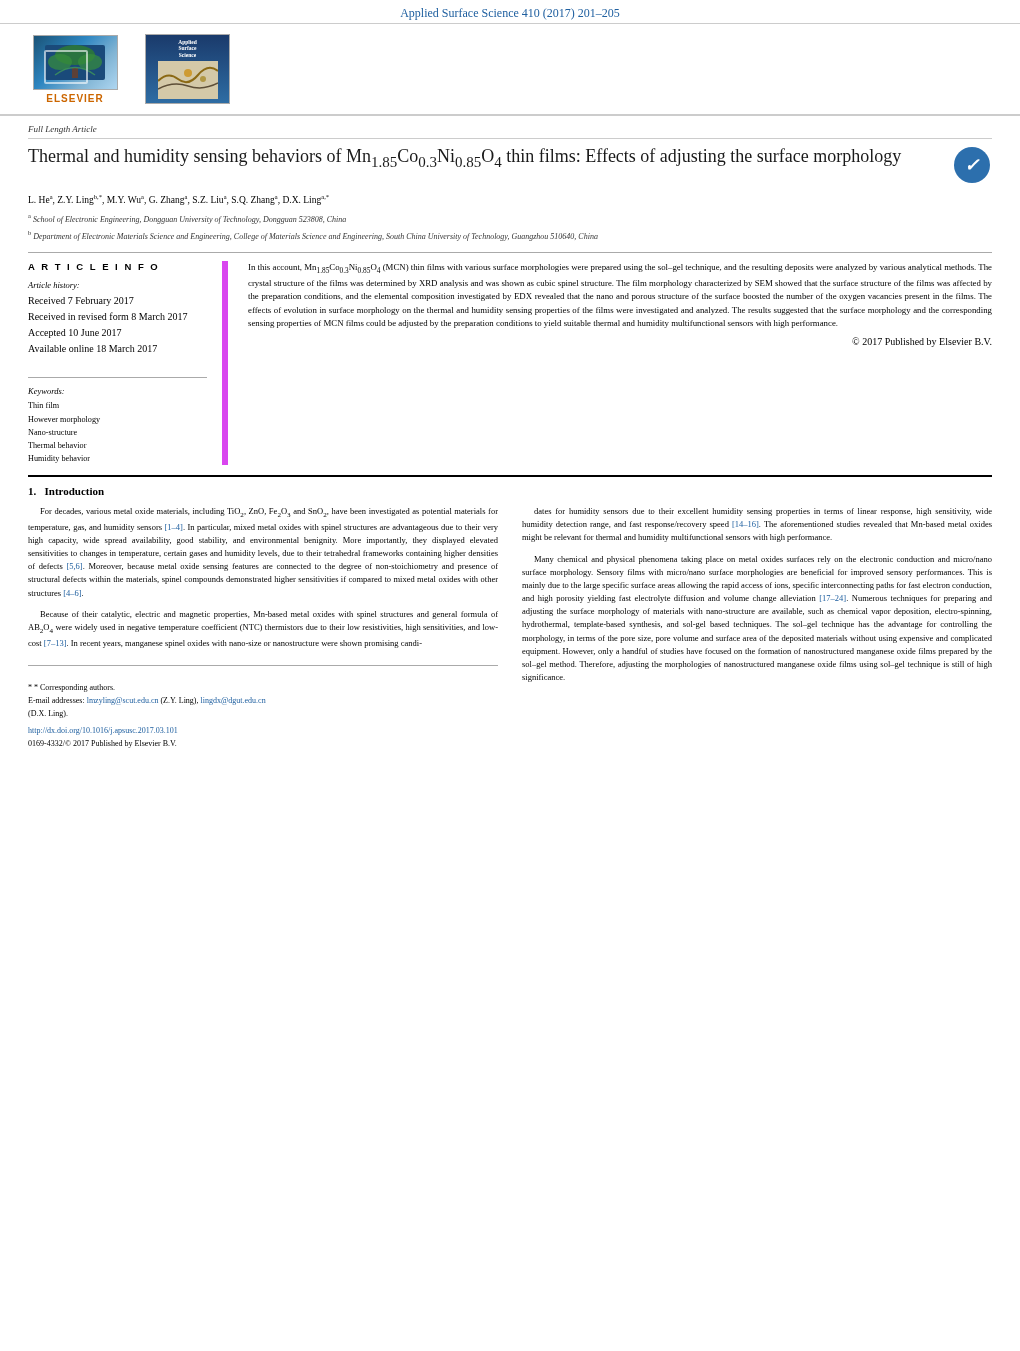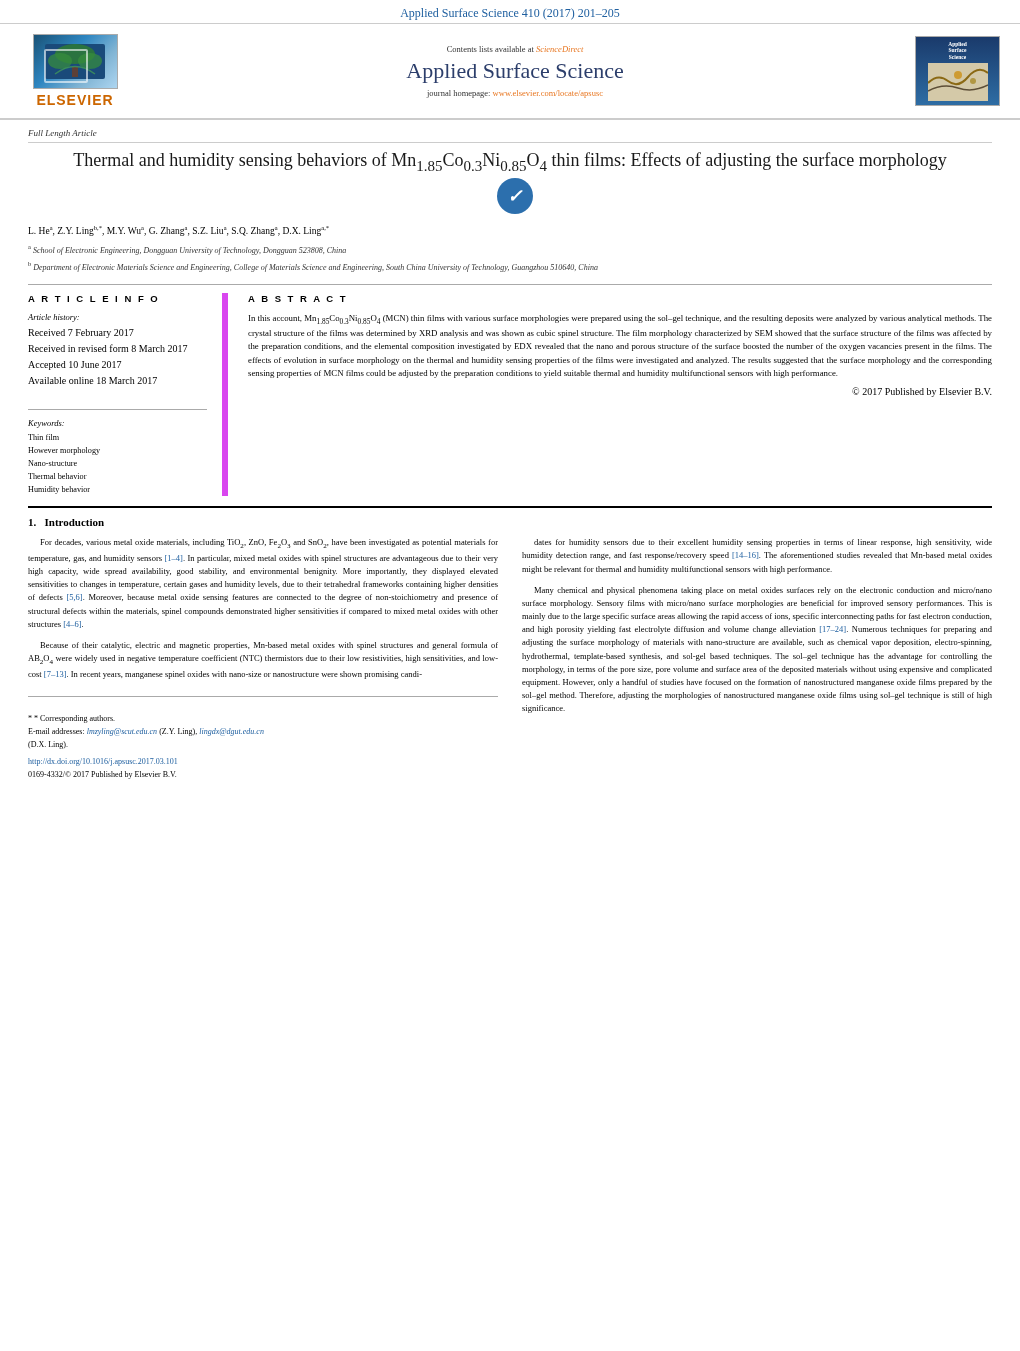--- a/index.html
+++ b/index.html
@@ -65,21 +65,21 @@
       position: absolute;
       bottom: 5px;
       left: 10px;
       width: 40px;
       height: 30px;
       border: 2px solid rgba(255,255,255,0.6);
       border-radius: 2px;
     }
 
     .elsevier-text {
-      font-size: 14px;
+      font-size: 10px;
       font-weight: bold;
       color: #cc6600;
       letter-spacing: 1px;
       font-family: Arial, sans-serif;
       text-align: center;
     }
 
     .header-center {
       flex: 1;
       text-align: center;
@@ -159,24 +159,23 @@
       font-size: 9px;
       font-style: italic;
       color: #333;
       margin-bottom: 6px;
       border-bottom: 1px solid #ccc;
       padding-bottom: 4px;
     }
 
     .article-title-area {
       display: flex;
-      align-items: center;
+      align-items: flex-start;
       justify-content: space-between;
       margin-bottom: 8px;
-      flex-direction: column;
     }
 
     .article-title {
       font-size: 18px;
       font-weight: normal;
       color: #1a1a1a;
       line-height: 1.3;
       flex: 1;
       font-family: 'Times New Roman', Times, serif;
     }
@@ -340,21 +339,20 @@
     }
 
     .doi-line {
       font-size: 8px;
       color: #2060a0;
       margin-top: 6px;
     }
 
     .blue-link {
       color: #2060a0;
-      font-style: italic;
     }
 
     sup {
       font-size: 6.5px;
       vertical-align: super;
     }
 
     .ref-link {
       color: #2060a0;
     }
@@ -379,31 +377,20 @@
             <ellipse cx="20" cy="22" rx="12" ry="8" fill="#388e3c" opacity="0.7"></ellipse>
             <ellipse cx="50" cy="22" rx="12" ry="8" fill="#388e3c" opacity="0.7"></ellipse>
             <rect x="32" y="28" width="6" height="10" fill="#5d4037"></rect>
             <path d="M15 35 Q35 20 55 35" stroke="#4caf50" stroke-width="1.5" fill="none" opacity="0.6"></path>
           </svg>
         </div>
         <div class="elsevier-text">ELSEVIER</div>
       </div>
     </div>
 
-    <div class="header-center">
-      <div class="contents-line">
-        <span>Contents lists available at </span>
-        <span class="science-direct-link">ScienceDirect</span>
-      </div>
-      <div class="journal-title-big">Applied Surface Science</div>
-      <div class="journal-homepage-line">
-        <span>journal homepage: </span>
-        <span class="journal-homepage-link">www.elsevier.com/locate/apsusc</span>
-      </div>
-    </div>
 
     <div class="header-logo-right">
       <div class="applied-surface-science-logo">
         <div class="logo-title-text">Applied<br>Surface<br>Science</div>
         <div class="logo-image-area">
           <svg width="60" height="38" viewBox="0 0 60 38">
             <rect width="60" height="38" fill="#d4c9a8"></rect>
             <path d="M0 20 Q10 10 20 18 Q30 26 40 14 Q50 2 60 10" stroke="#8b6914" stroke-width="2" fill="none"></path>
             <path d="M0 28 Q15 20 30 25 Q45 30 60 22" stroke="#5d4e37" stroke-width="1.5" fill="none"></path>
             <circle cx="30" cy="12" r="4" fill="#cc8800" opacity="0.7"></circle>
@@ -459,21 +446,20 @@
           <div class="info-section-title">Keywords:</div>
           <div class="keyword-item">Thin film</div>
           <div class="keyword-item">However morphology</div>
           <div class="keyword-item">Nano-structure</div>
           <div class="keyword-item">Thermal behavior</div>
           <div class="keyword-item">Humidity behavior</div>
         </div>
       </div>
 
       <div class="abstract-col">
-        <div class="col-header">A B S T R A C T</div>
         <div class="abstract-text">
           In this account, Mn<sub>1.85</sub>Co<sub>0.3</sub>Ni<sub>0.85</sub>O<sub>4</sub> (MCN) thin films with various surface morphologies were prepared using the sol–gel technique, and the resulting deposits were analyzed by various analytical methods. The crystal structure of the films was determined by XRD analysis and was shown as cubic spinel structure. The film morphology characterized by SEM showed that the surface structure of the films was affected by the preparation conditions, and the elemental composition investigated by EDX revealed that the nano and porous structure of the surface boosted the number of the oxygen vacancies present in the films. The effects of evolution in surface morphology on the thermal and humidity sensing properties of the films were investigated and analyzed. The results suggested that the surface morphology and the corresponding sensing properties of MCN films could be adjusted by the preparation conditions to yield suitable thermal and humidity multifunctional sensors with high performance.
         </div>
         <div class="copyright-line">© 2017 Published by Elsevier B.V.</div>
       </div>
     </div>
 
     <hr class="section-divider">
 
     <div class="section-title">

